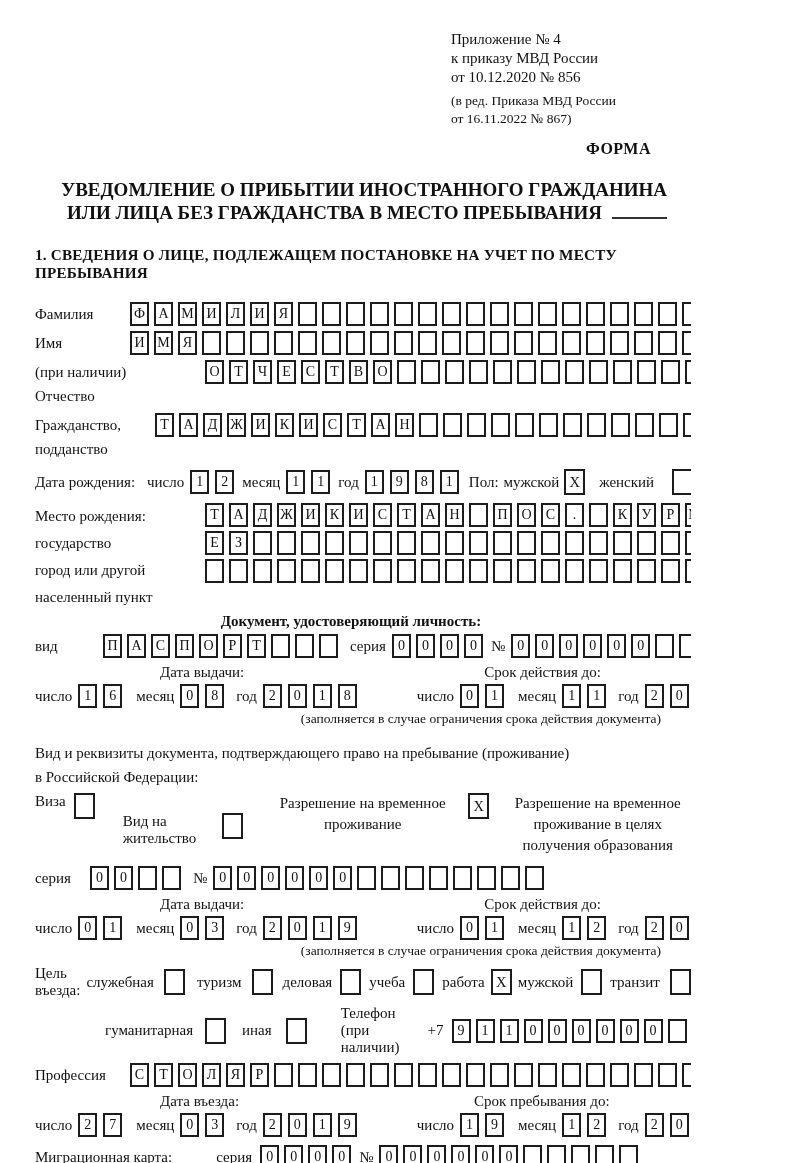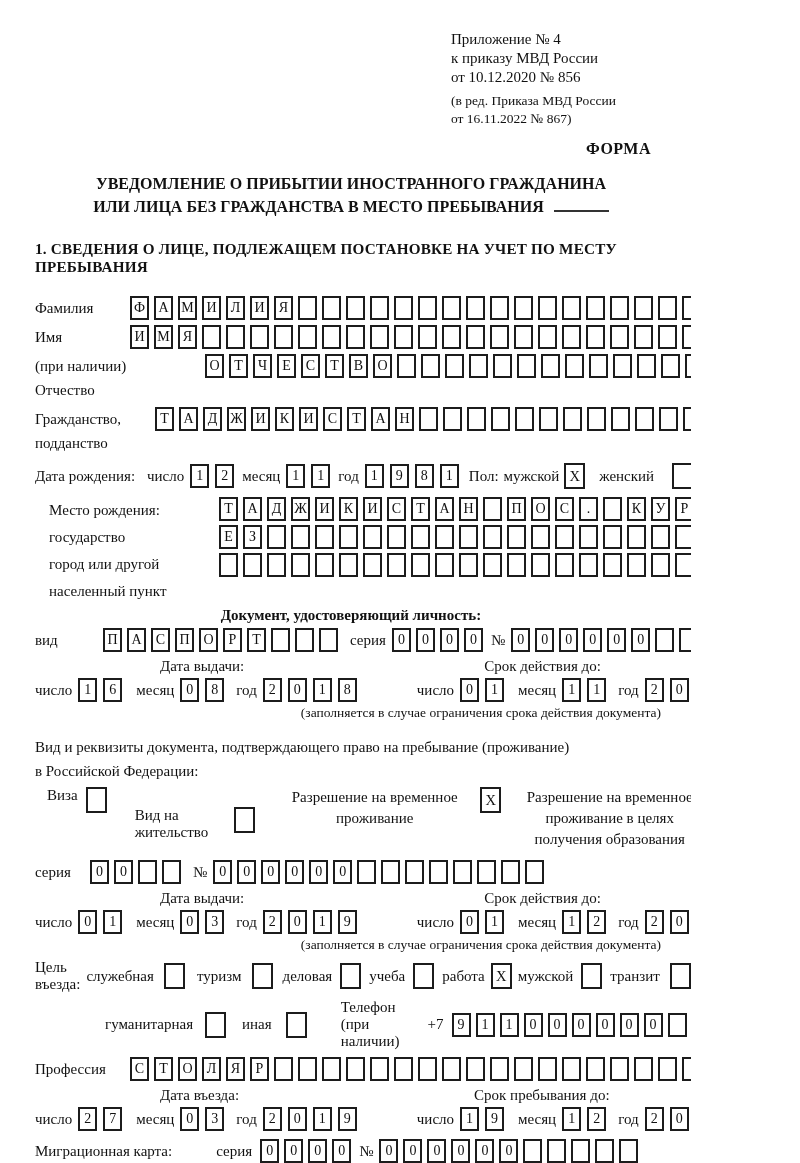--- a/index.html
+++ b/index.html
@@ -5,21 +5,21 @@
   * { margin:0; padding:0; box-sizing:border-box; }
   body { background:#fff; }
   .page {
     width:691px; height:1163px; overflow:hidden; background:#fff; color:#111;
     font-family:"Liberation Serif","DejaVu Serif",serif; font-size:15px;
     padding:30px 24px 0 35px; position:relative;
   }
   .hdr-block { width:200px; margin-left:auto; margin-right:16px; line-height:19px; }
   .hdr-block .amend { margin-top:5px; font-size:13.5px; line-height:18px; }
   .forma { text-align:right; margin:12px 16px 0 0; font-weight:bold; font-size:16px; letter-spacing:.5px; }
-  .title { text-align:center; font-weight:bold; font-size:16px; line-height:23px; margin-top:14px; }
+  .title { text-align:right; font-weight:bold; font-size:19px; line-height:23px; margin-top:20px; }
   .blankline { display:inline-block; width:55px; border-bottom:2px solid #333; height:14px; margin-left:10px; }
   .sec-head { font-weight:bold; font-size:15.2px; margin-top:22px; letter-spacing:.2px; }
 
   .cells { display:flex; gap:5px; flex-wrap:nowrap; }
   .cell {
     width:19px; height:24px; flex:none; border:2px solid #1c1c1c;
     display:flex; align-items:center; justify-content:center;
     font-size:14px; line-height:1; background:#fff;
   }
   .checkbox {
@@ -29,21 +29,21 @@
   .row { display:flex; align-items:center; margin-top:5px; }
   .row .lbl { flex:none; }
   .grid-row { display:flex; align-items:flex-start; margin-top:5px; }
   .lblcol { flex:none; line-height:26px; }
   .stack { display:flex; flex-direction:column; gap:4px; }
   .datelbl-row { display:flex; margin-top:6px; }
   .date-row { display:flex; align-items:center; margin-top:3px; }
   .dg { display:flex; align-items:center; gap:6px; }
   .dg .cells { gap:6px; }
   .note { font-size:13.5px; text-align:right; margin-top:3px; padding-right:6px; }
-  .opt { display:flex; align-items:flex-start; gap:8px;margin-left:12px; }
+  .opt { display:flex; align-items:flex-start; gap:8px; }
   .center-lbl { text-align:center; line-height:21px; }
 </style>
 </head>
 <body>
 
 <div class="page">
 
   <div class="hdr-block">
     <div>Приложение № 4</div>
     <div>к приказу МВД России</div>
@@ -221,21 +221,21 @@
           <span class="cell">1</span>
         </span>
     </span>
     <span style="margin-left:10px;">Пол:</span>
     <span style="margin-left:5px;">мужской</span>
     <span class="checkbox" style="margin-left:5px;">X</span>
     <span style="margin-left:14px;">женский</span>
     <span class="checkbox" style="margin-left:18px;"></span>
   </div>
 
-  <div class="grid-row" style="margin-top:8px;margin-left:14px;">
+  <div class="grid-row" style="margin-top:8px;">
     <div class="lblcol" style="width:170px; line-height:27px;">
       <div>Место рождения:</div>
       <div>государство</div>
       <div>город или другой</div>
       <div>населенный пункт</div>
     </div>
     <div class="stack">
       <span class="cells">
           <span class="cell">Т</span>
           <span class="cell">А</span>

